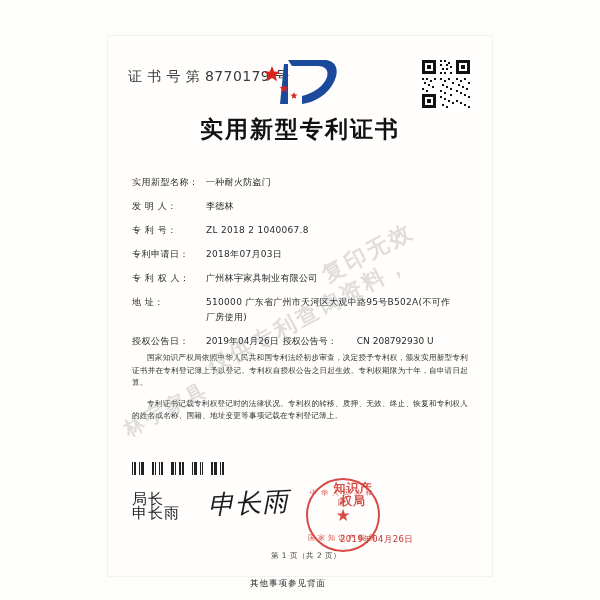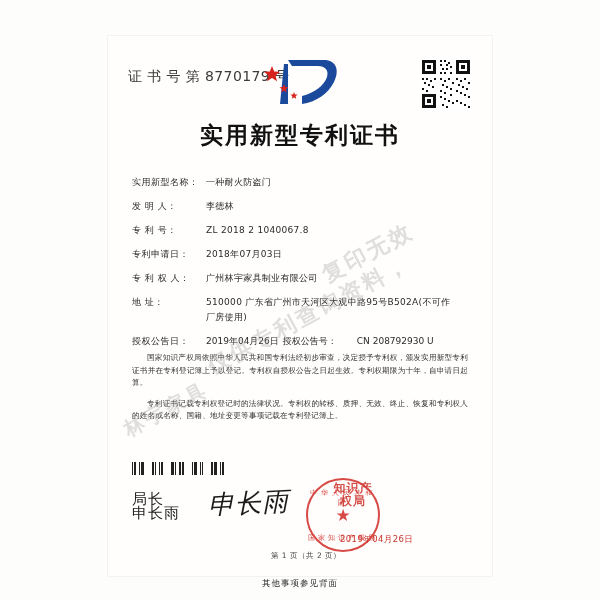--- a/index.html
+++ b/index.html
@@ -60,21 +60,21 @@
     left: 420px;
     top: 58px;
     width: 52px;
     height: 52px;
   }
 
   
   .doc-title {
     position: absolute;
     left: 0;
-    top: 120px;
+    top: 114px;
     width: 600px;
     text-align: center;
     font-family: Liberation Serif, serif;
     font-size: 23px;
     font-weight: bold;
     color: #111;
     letter-spacing: 2px;
   }
 
   
@@ -241,21 +241,21 @@
     top: 551px;
     width: 600px;
     text-align: center;
     font-size: 7.5px;
     color: #444;
     letter-spacing: 0.5px;
     padding-left: 6px;
   }
   .back-note {
     position: absolute;
-    left: 12px;
+    left: 0;
     top: 578px;
     width: 576px;
     text-align: center;
     font-size: 8.5px;
     color: #2b2b2b;
     letter-spacing: 1px;
   }
 
   
   .wm {

